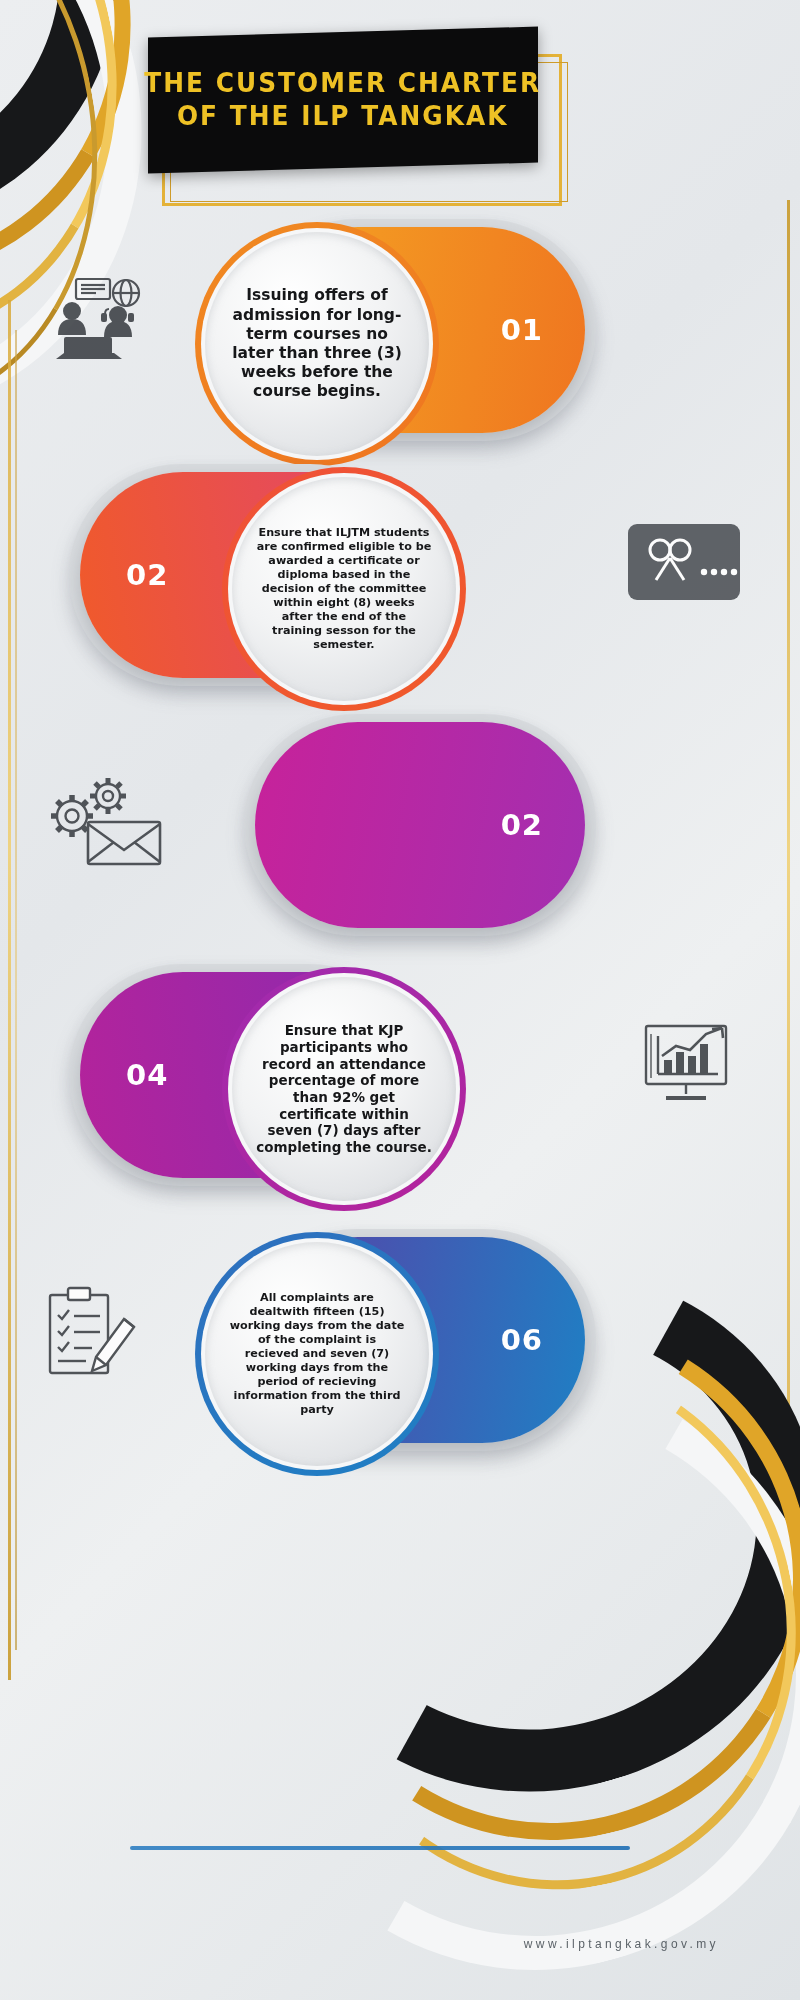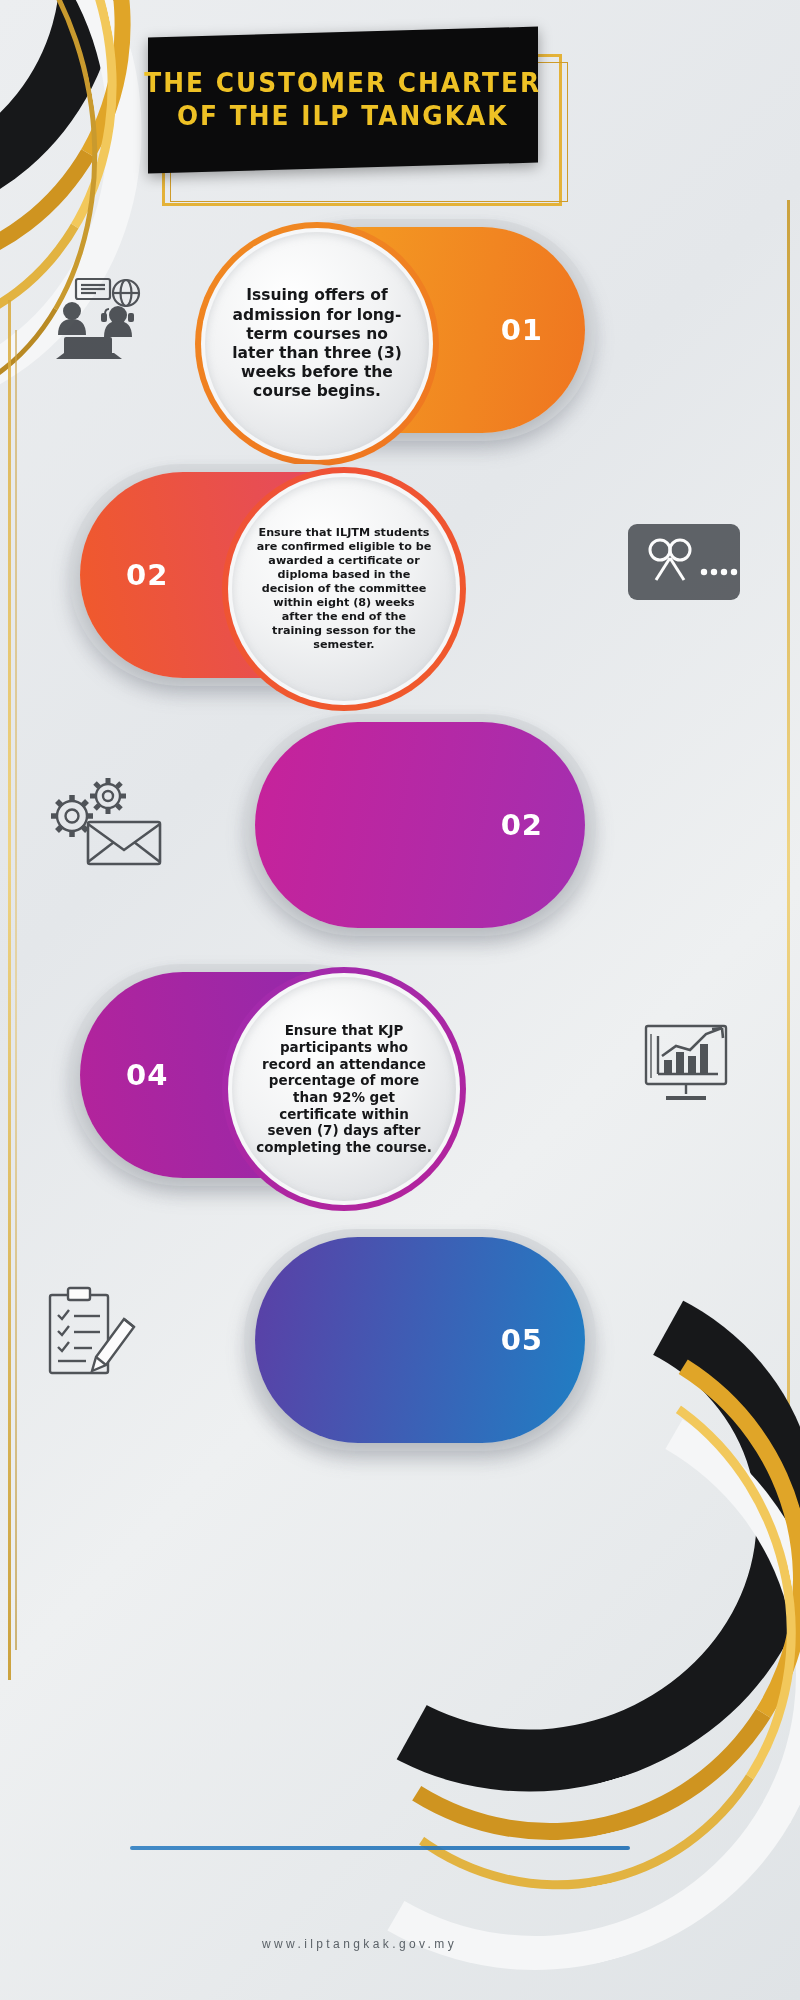--- a/index.html
+++ b/index.html
@@ -214,21 +214,21 @@
   .txt-sm { font-size: 11.2px; }
 
   
   .side-icon { position: absolute; opacity: .88; }
   .icon-left  { left: 46px; }
   .icon-right { right: 58px; }
 
   
   #footer {
     position: absolute; bottom: 48px; left: 0; width: 719px;
-    text-align: center;
+    text-align: right;
   }
   #footer .url {
     color: #5b6268;
     font-family: "Liberation Sans", sans-serif;
     font-size: 12px;
     letter-spacing: 3.4px;
   }
   .footer-line {
     position: absolute; bottom: 150px; left: 130px;
     width: 500px; height: 4px;
@@ -414,23 +414,30 @@
      <path d="M80 8 l-10 1 M80 8 l1 10" stroke-width="2.6"></path>
      <line x1="44" y1="64" x2="44" y2="74"></line>
      <line x1="24" y1="78" x2="64" y2="78" stroke-width="4"></line>
      <line x1="9" y1="14" x2="9" y2="58" stroke-width="1.4"></line>
    </svg></div>
   </div>
       <div class="row" style="top: 1215px;">
     <div class="pill-shadowring ring-right"></div>
 
     <div class="pill pill-right" style="background:linear-gradient(100deg, #5b3fa6 0%, #1f7fc4 100%);">
-      <span class="num num-right">05</span>
-    </div>
-
+      <span class="num num-right">06</span>
+    </div>
+
+    <div class="bubble-outer bubble-right" style="background:linear-gradient(150deg, #2f6fbe, #1f7fc4);">
+      <div class="bubble-mid">
+        <div class="bubble">
+          <p class="txt-sm">All complaints are dealtwith fifteen (15) working days from the date of the complaint is recieved and seven (7) working days from the period of recieving information from the third party</p>
+        </div>
+      </div>
+    </div>
 
     <div class="side-icon icon-left" style="top:70px;">
    <svg width="94" height="96" viewBox="0 0 94 96" fill="none" stroke="#3b3f44" stroke-width="2.4">
      <rect x="4" y="10" width="58" height="78" rx="2"></rect>
      <rect x="22" y="3" width="22" height="12" rx="2" fill="#ffffff"></rect>
      <g stroke-width="2.4">
        <path d="M12 30 l4 4 l7 -9"></path>
               <line x1="28" y1="31" x2="54" y2="31"></line>
        <path d="M12 46 l4 4 l7 -9"></path>
               <line x1="28" y1="47" x2="54" y2="47"></line>

